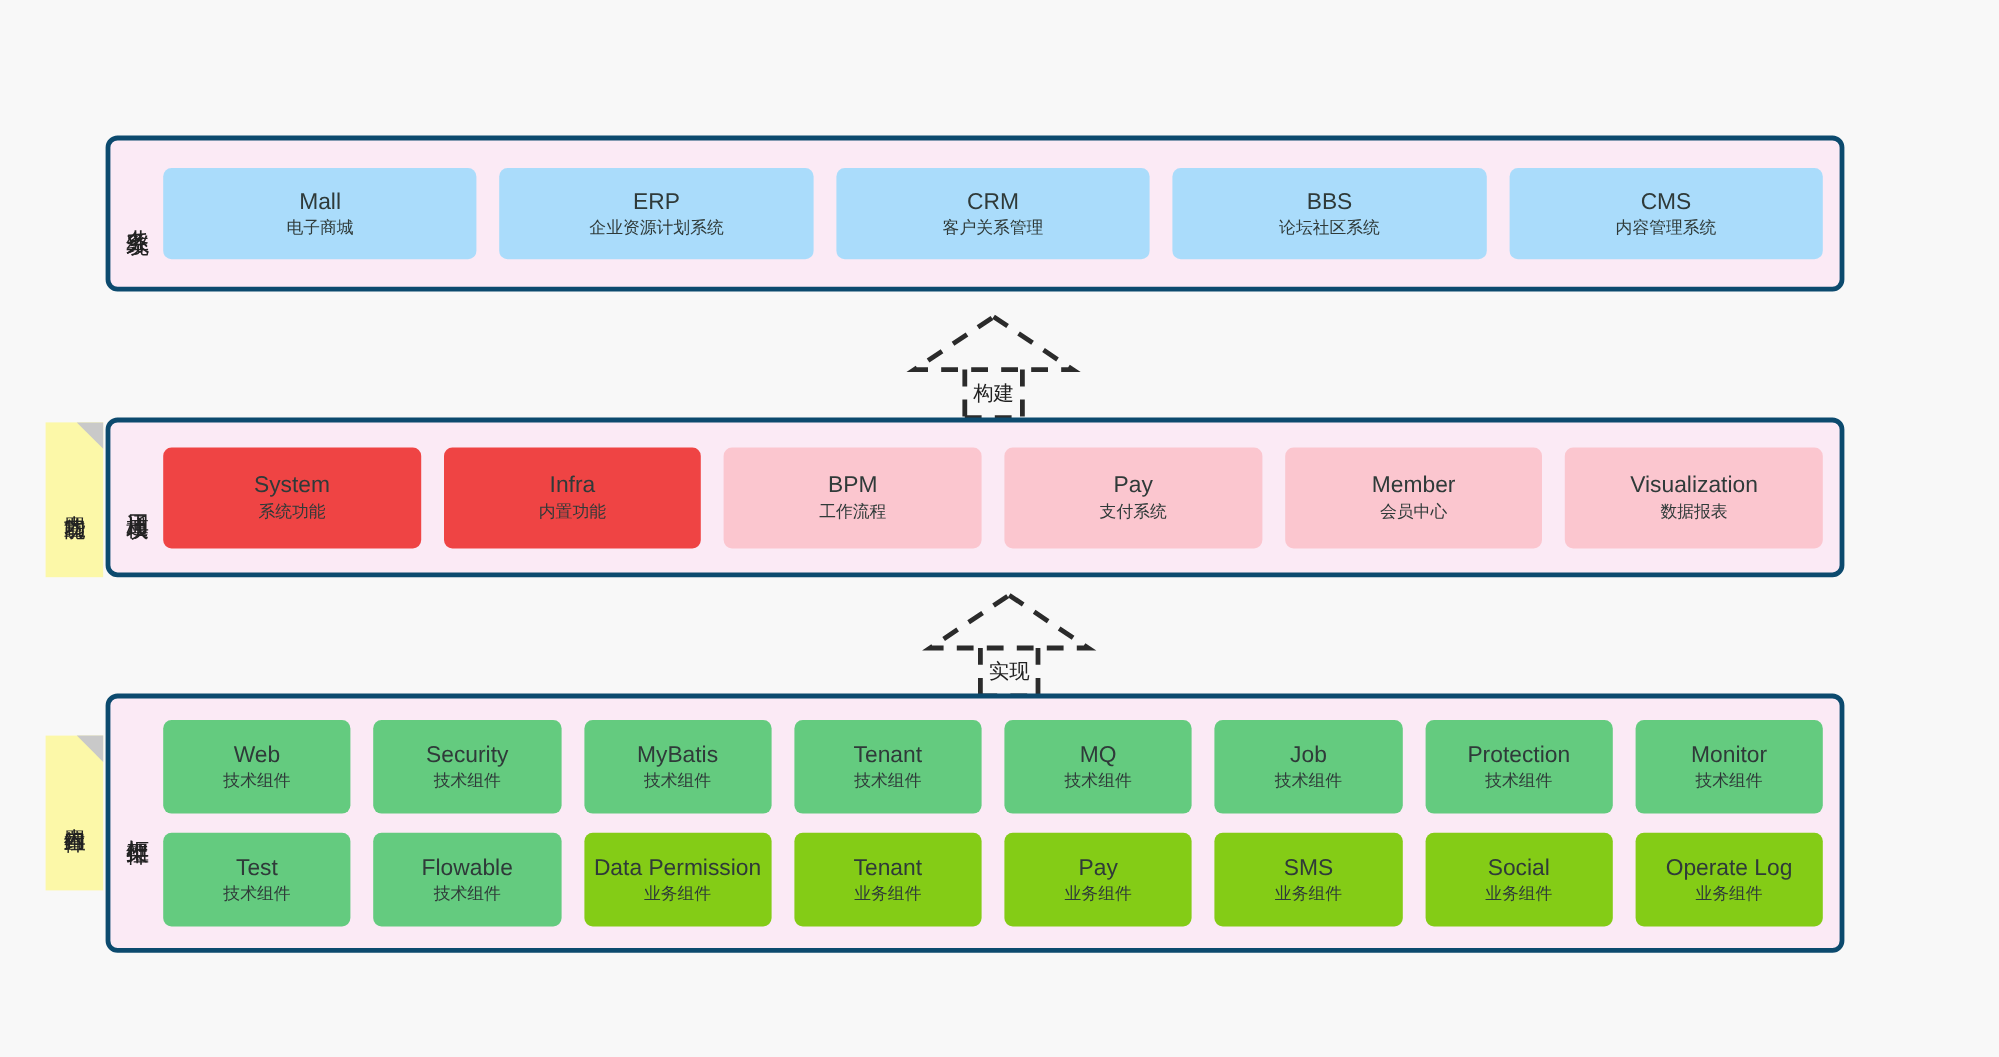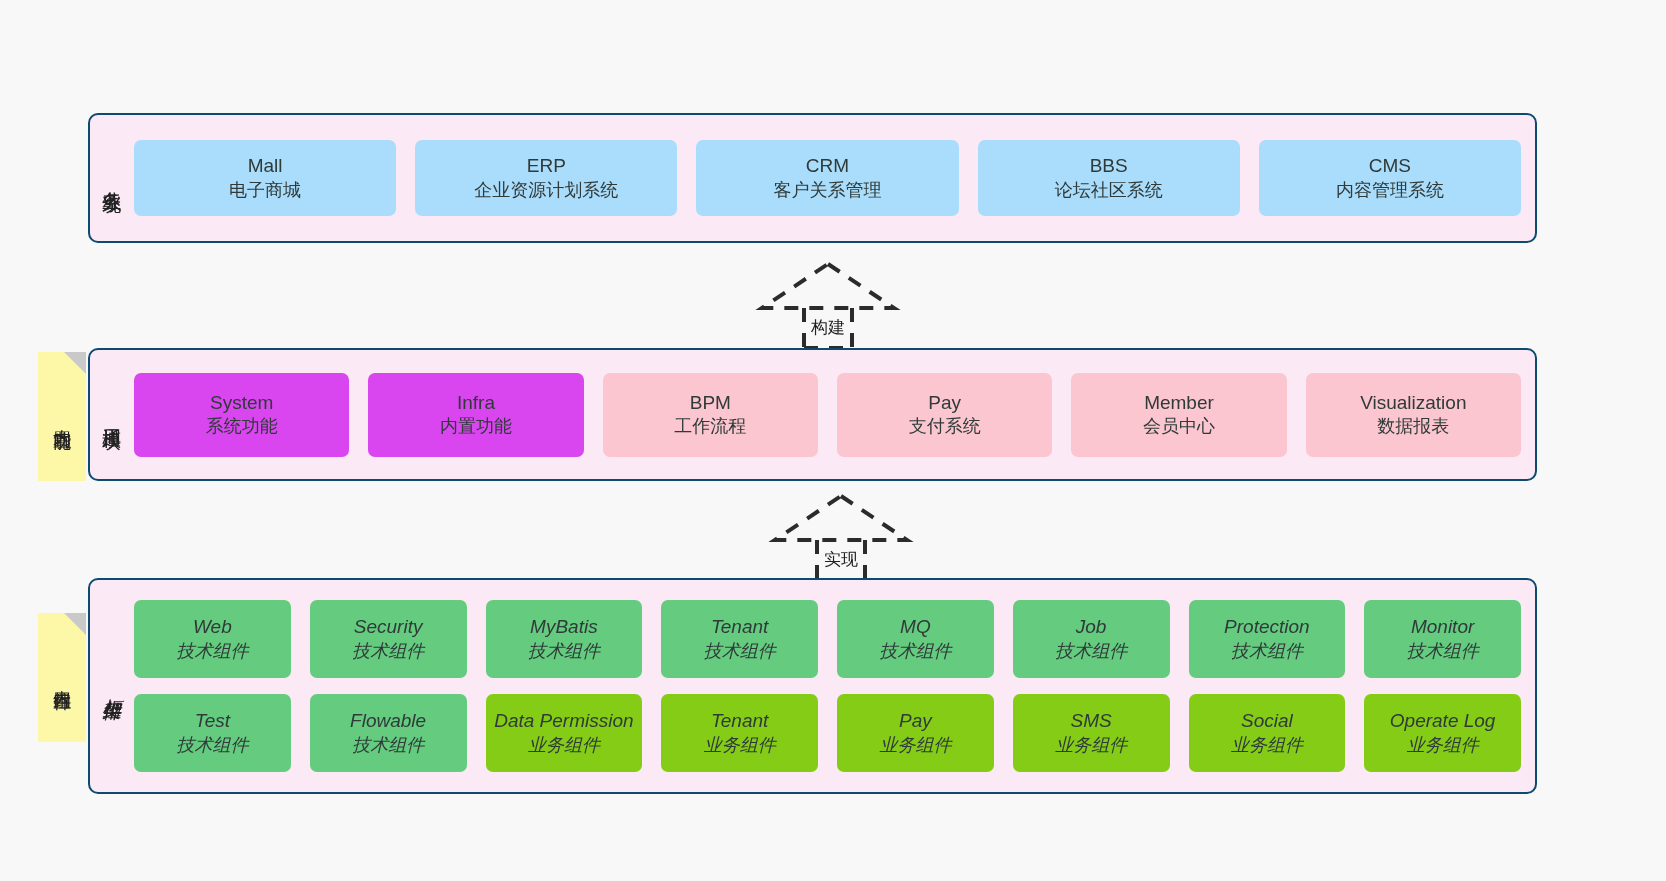--- a/index.html
+++ b/index.html
@@ -20,21 +20,21 @@
     position: relative;
     width: 1666px;
     height: 881px;
   }
 
   
   .layer {
     position: absolute;
     box-sizing: border-box;
     background: #fbeaf5;
-    border: 2px solid #0c4a6e;
+    border: 4px solid #0c4a6e;
     border-radius: 10px;
     display: flex;
     flex-direction: row;
     align-items: stretch;
   }
   .layer-title {
     flex: 0 0 auto;
     width: 44px;
     display: flex;
     align-items: center;
@@ -74,29 +74,29 @@
     text-align: center;
     line-height: 1.28;
     padding: 4px 3px;
     overflow: hidden;
   }
   .node .en {
     font-size: 19px;
     color: #2f3a39;
   }
   .node .cn {
-    font-size: 18px;
+    font-size: 14px;
     color: #2f3a39;
   }
   .h-business { height: 76px; }
   .h-module   { height: 84px; }
   .h-frame    { height: 78px; }
 
   .c-blue       { background: #aadcfb; }
-  .c-red        { background: #d946ef; }
+  .c-red        { background: #ef4444; }
   .c-pink       { background: #fbc6cf; }
   .c-green      { background: #64cb7f; }
   .c-lightgreen { background: #84cc16; }
 
   
   .sticky {
     position: absolute;
     box-sizing: border-box;
     background: #fcf8a8;
     display: flex;
@@ -228,21 +228,21 @@
       <path d="M 51 90 L 99 90" fill="none" stroke="#2b2b2b" stroke-width="4" stroke-dasharray="14,11"></path>
     </svg>
     <div class="arrow-label">实现</div>
   </div>
 
   <div class="sticky" id="sticky-frame" style="left:38px; top:613px; width:48px; height:129px;">
     <span class="fold"></span>
     <span>内置组件</span>
   </div>
 
-  <div class="layer" id="layer-frame" style="left:88px; top:578px; width:1449px; height:216px;font-style:italic;">
+  <div class="layer" id="layer-frame" style="left:88px; top:578px; width:1449px; height:216px;">
     <div class="layer-title">框架组件</div>
     <div class="layer-body">
 
       <div class="row">
         <div class="node c-green h-frame">
           <span class="en">Web</span>
           <span class="cn">技术组件</span>
         </div>
         <div class="node c-green h-frame">
           <span class="en">Security</span>

